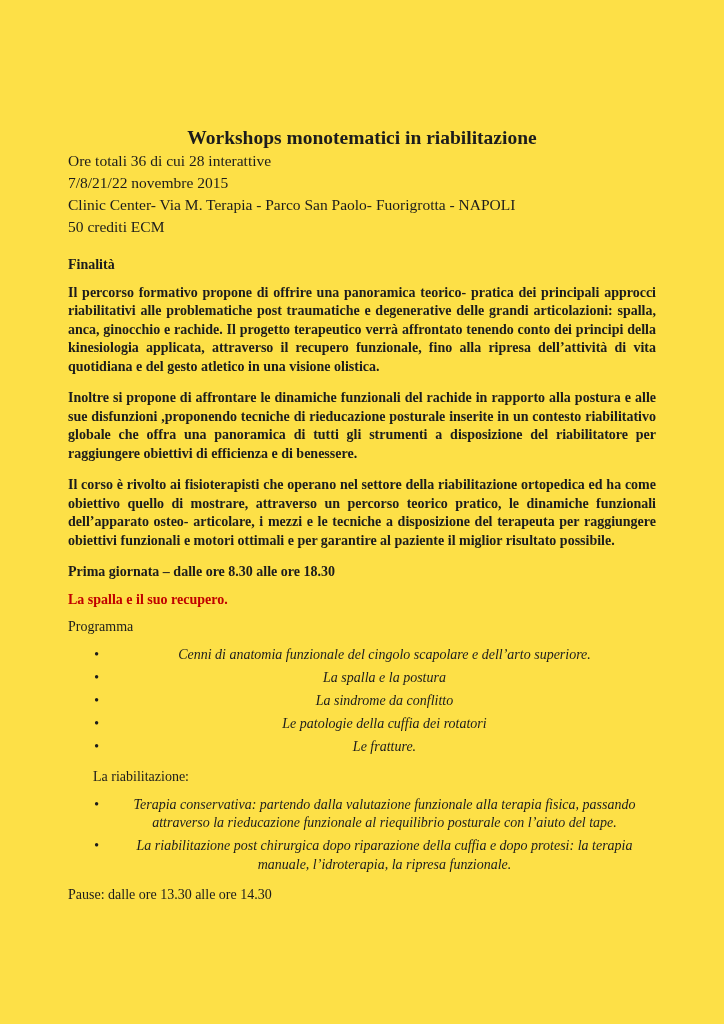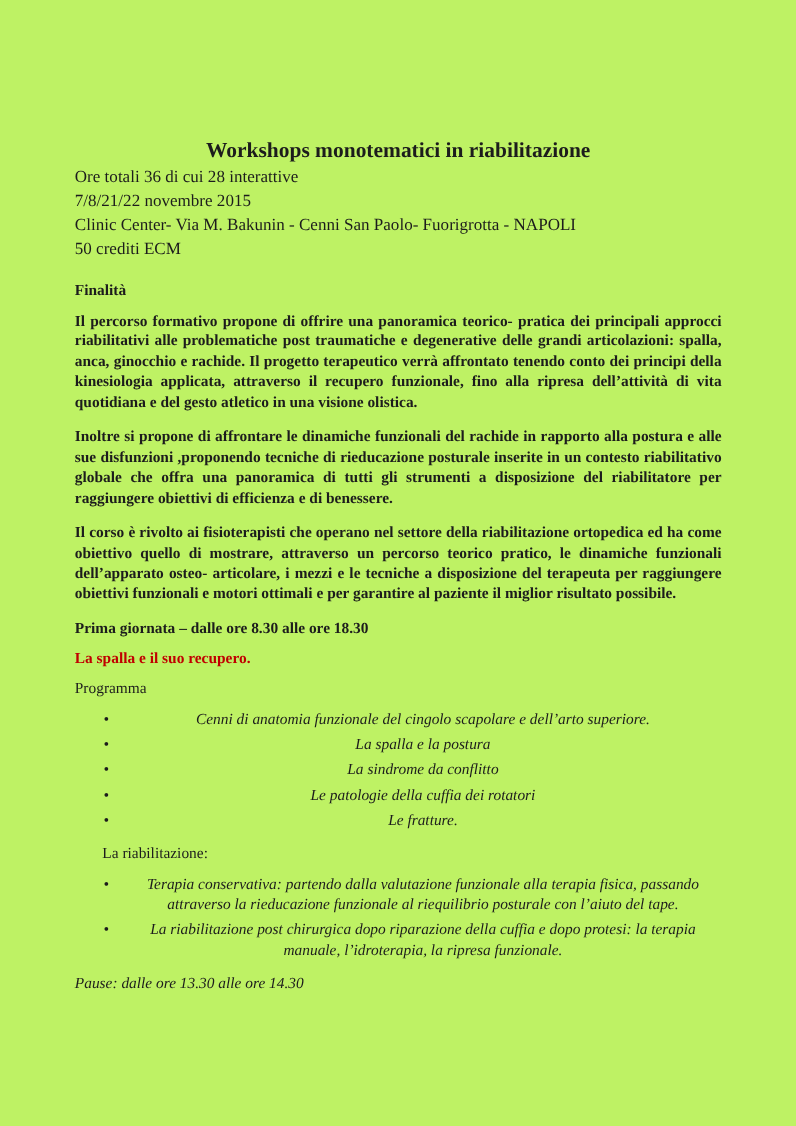--- a/index.html
+++ b/index.html
@@ -4,21 +4,21 @@
 <style>
   html, body {
     margin: 0;
     padding: 0;
     background: #ffffff;
   }
   .page {
     position: relative;
     width: 724px;
     height: 1024px;
-    background: #bef264;
+    background: #fde047;
     box-sizing: border-box;
     padding: 126px 68px 0 68px;
     font-family: "Liberation Serif", "DejaVu Serif", serif;
     font-size: 14px;
     line-height: 18.5px;
     color: #1c1c1c;
     overflow: hidden;
   }
   .doc-title {
     margin: 0;
@@ -69,33 +69,32 @@
     content: "\2022";
     position: absolute;
     left: -19px;
     top: 0;
   }
   .indent-line {
     margin: 0 0 9px 25px;
   }
   .pause-note {
     margin: 3px 0 0 0;
-    font-style: italic;
   }
 </style>
 </head>
 <body>
 
 <div class="page">
 
   <div class="header-block">
     <h1 class="doc-title">Workshops monotematici in riabilitazione</h1>
     <div class="sub-line">Ore totali 36 di cui 28 interattive</div>
     <div class="sub-line">7/8/21/22 novembre 2015</div>
-    <div class="sub-line">Clinic Center- Via M. Bakunin - Cenni San Paolo- Fuorigrotta - NAPOLI</div>
+    <div class="sub-line">Clinic Center- Via M. Terapia - Parco San Paolo- Fuorigrotta - NAPOLI</div>
     <div class="sub-line">50 crediti ECM</div>
   </div>
 
   <h2 class="sec-heading">Finalità</h2>
 
   <p class="body-par"><span>Il percorso formativo propone di offrire una panoramica teorico- pratica dei principali approcci riabilitativi alle problematiche post traumatiche e degenerative delle grandi articolazioni: </span><b>spalla, anca, ginocchio e rachide</b><span>. Il progetto terapeutico verrà affrontato tenendo conto dei principi della kinesiologia applicata, attraverso  il recupero funzionale, fino alla ripresa dell’attività di vita quotidiana e del gesto atletico in una visione olistica.</span></p>
 
   <p class="body-par">Inoltre si propone di affrontare le dinamiche funzionali del rachide in rapporto alla postura e alle sue disfunzioni ,proponendo tecniche di rieducazione posturale inserite in un contesto riabilitativo globale che offra una panoramica di tutti gli strumenti a disposizione del riabilitatore  per raggiungere obiettivi di efficienza e di benessere.</p>
 
 

